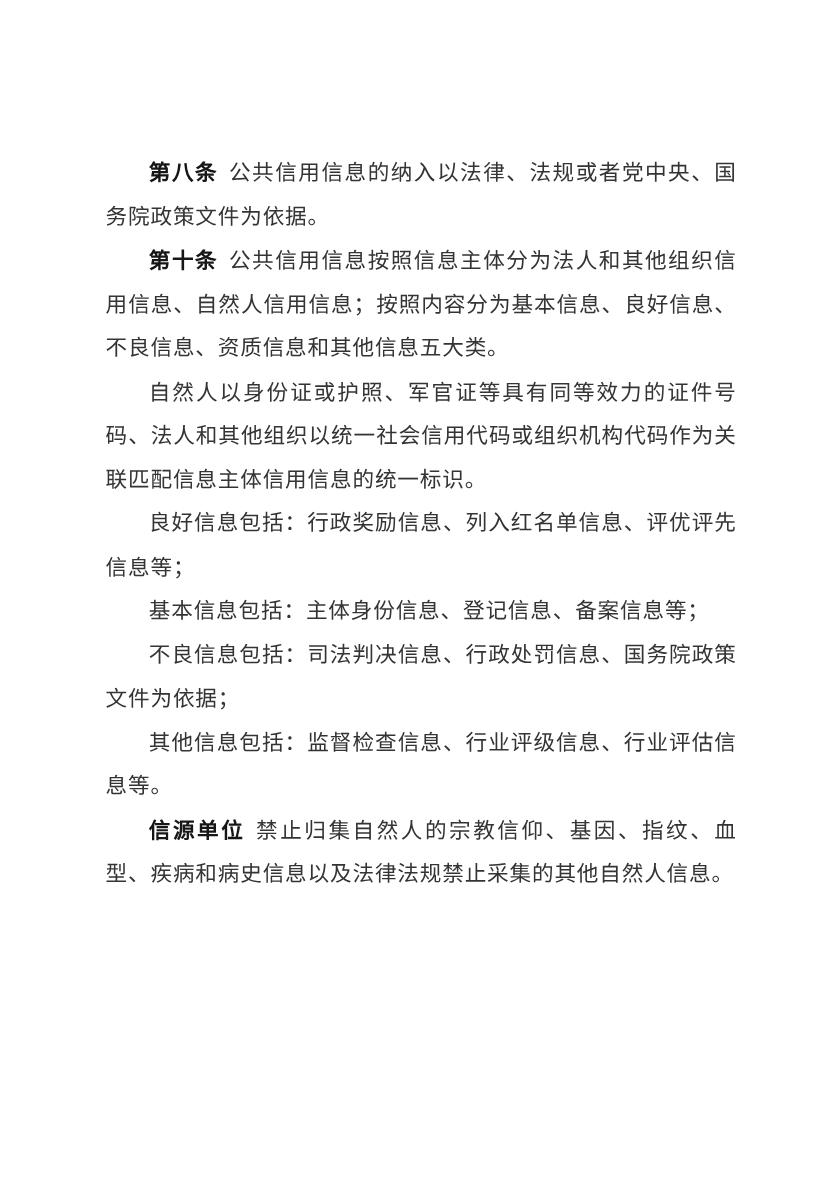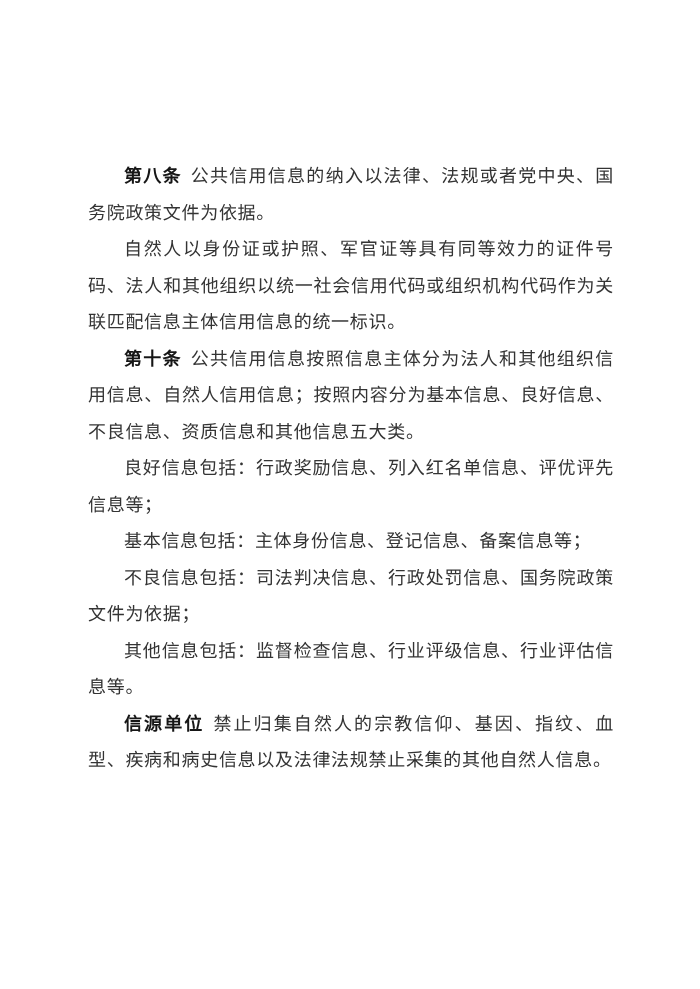--- a/index.html
+++ b/index.html
@@ -7,21 +7,20 @@
     padding: 0;
     background: #ffffff;
   }
   .page {
     position: relative;
     width: 700px;
     height: 902px;
     background: #ffffff;
     overflow: hidden;
     font-family: "Liberation Serif", "DejaVu Serif", serif;
-    margin-top: 32px;
   }
   .doc-body {
     position: absolute;
     left: 88px;
     top: 126px;
     width: 526px;
   }
   .para {
     margin: 0;
     font-size: 18px;
@@ -59,23 +58,23 @@
 </style>
 </head>
 <body>
 
 <div class="page">
 
   <div class="doc-body">
   <p class="para"><b class="heading">第八条</b><span class="ptext">公共信用信息的纳入以法律、法规或者党中央、国务院政策文件为依据。</span></p>
 
 
+  <p class="para"><b class="heading">第十条</b><span class="ptext">公共信用信息按照信息主体分为法人和其他组织信用信息、自然人信用信息；按照内容分为基本信息、良好信息、不良信息、资质信息和其他信息五大类。</span></p>
+
   <p class="para"><span class="ptext">自然人以身份证或护照、军官证等具有同等效力的证件号码、法人和其他组织以统一社会信用代码或组织机构代码作为关联匹配信息主体信用信息的统一标识。</span></p>
-
-  <p class="para"><b class="heading">第十条</b><span class="ptext">公共信用信息按照信息主体分为法人和其他组织信用信息、自然人信用信息；按照内容分为基本信息、良好信息、不良信息、资质信息和其他信息五大类。</span></p>
 
   <p class="para"><span class="ptext">良好信息包括：行政奖励信息、列入红名单信息、评优评先信息等；</span></p>
 
   <p class="para"><span class="ptext">基本信息包括：主体身份信息、登记信息、备案信息等；</span></p>
 
   <p class="para"><span class="ptext">不良信息包括：司法判决信息、行政处罚信息、国务院政策文件为依据；</span></p>
 
 
   <p class="para"><span class="ptext">其他信息包括：监督检查信息、行业评级信息、行业评估信息等。</span></p>
 

